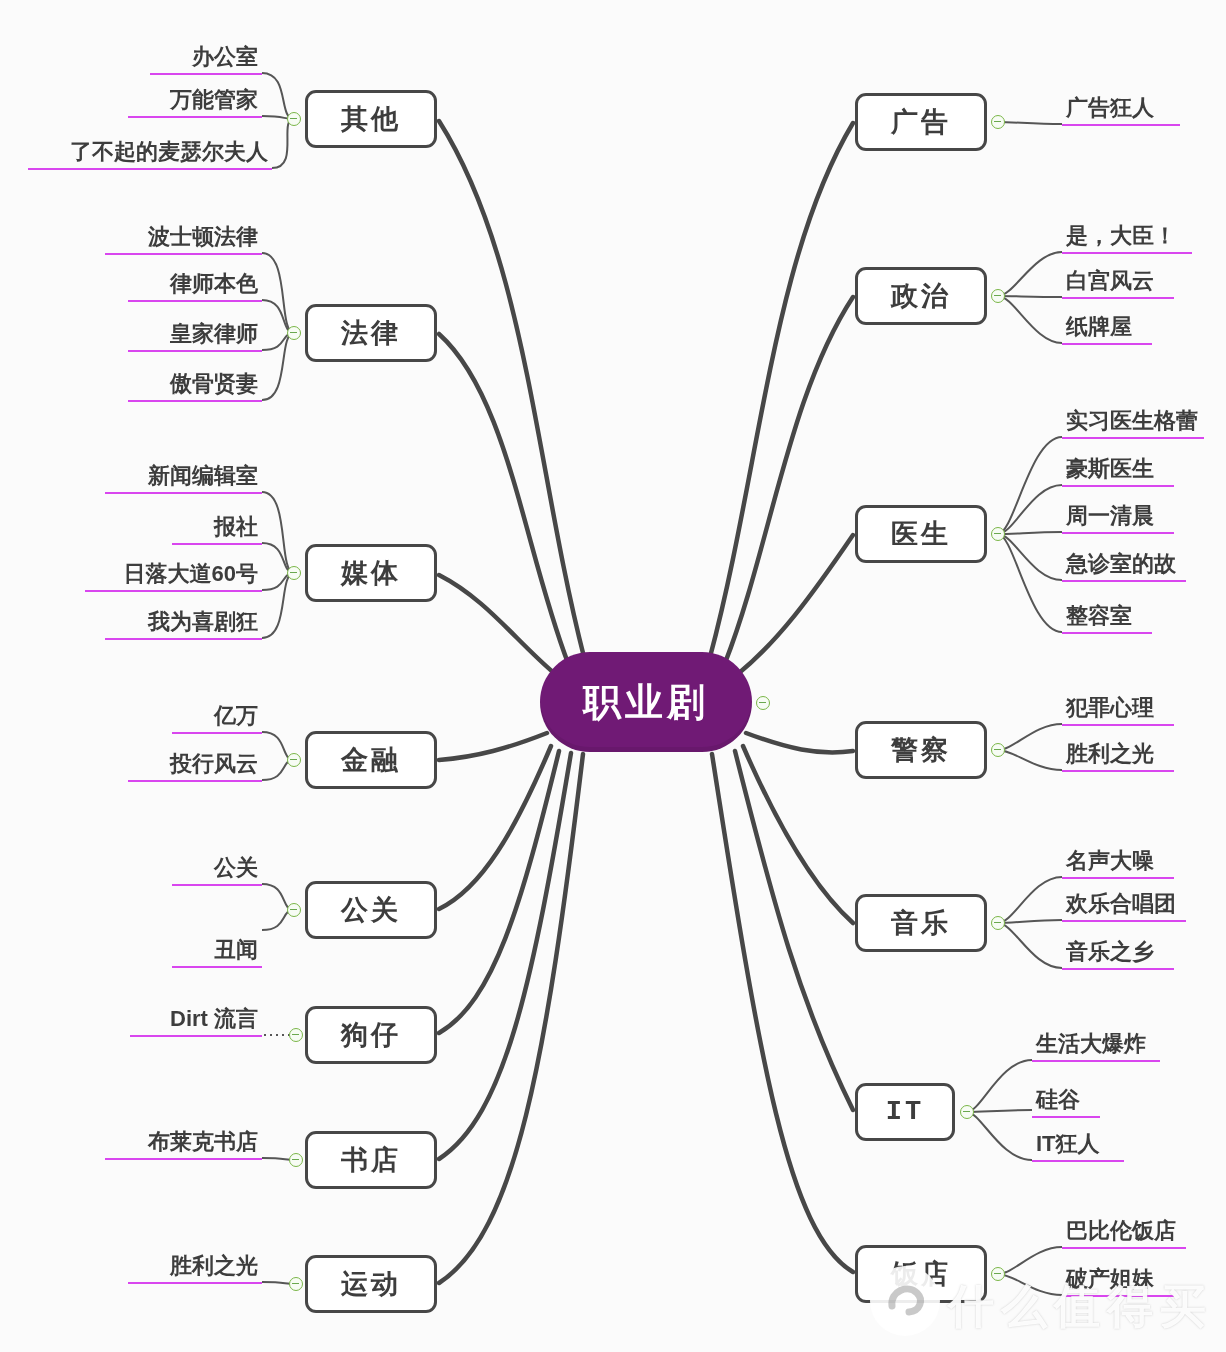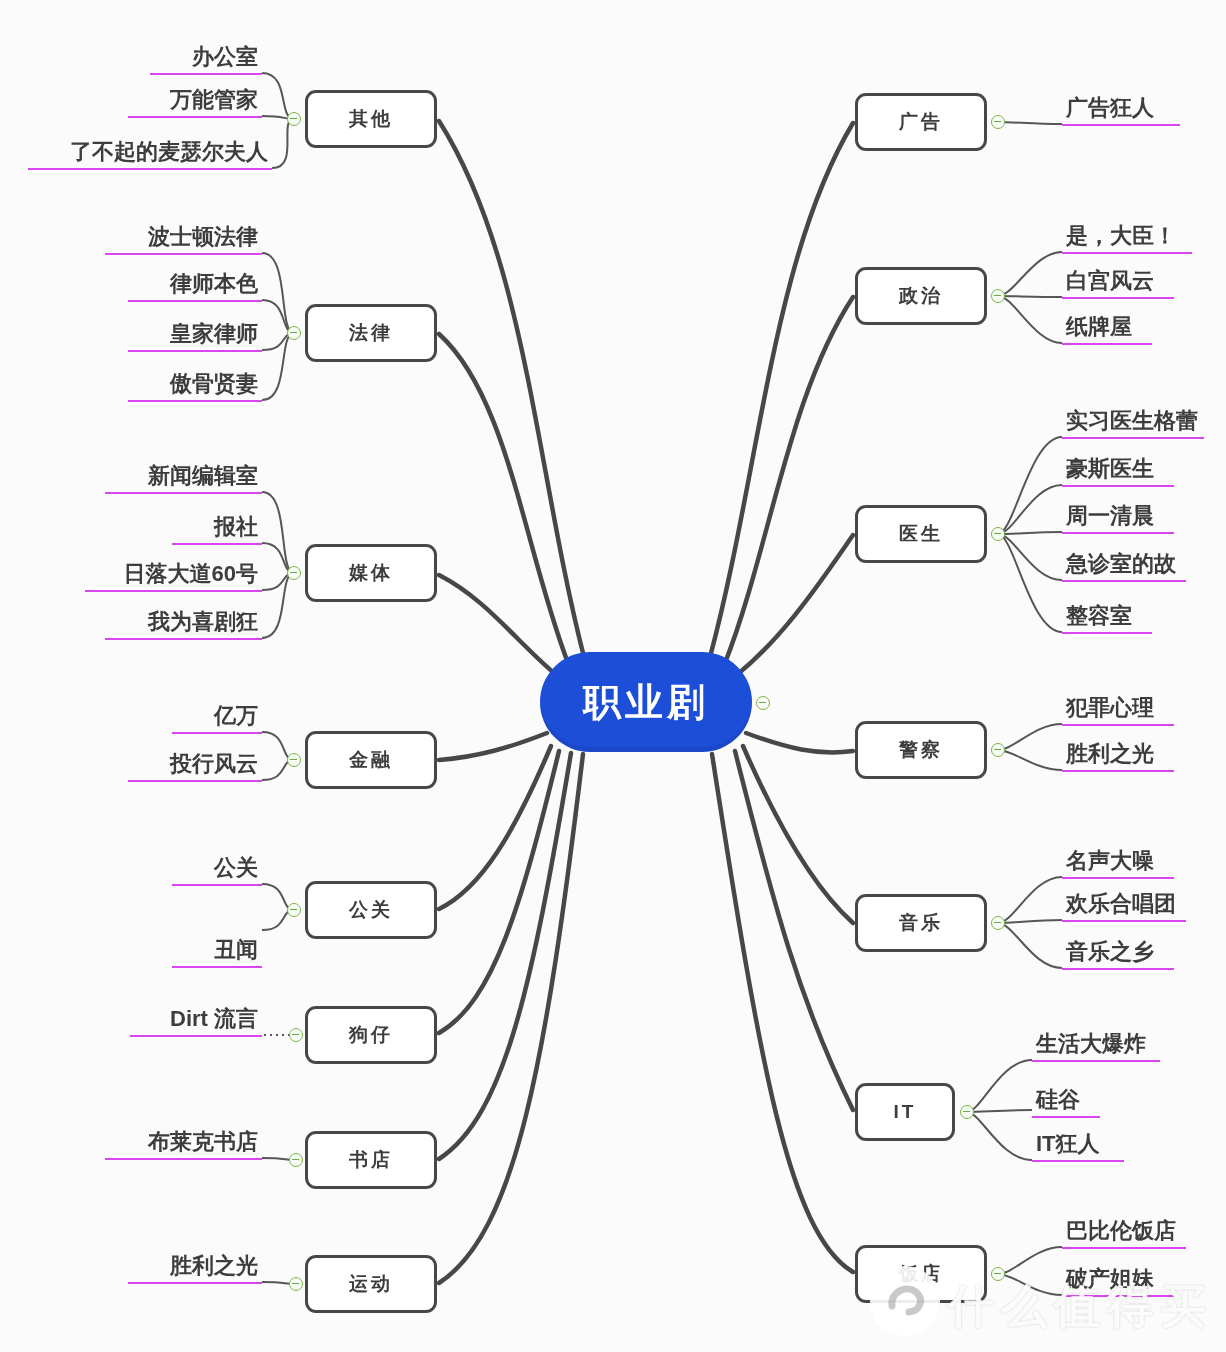--- a/index.html
+++ b/index.html
@@ -4,30 +4,30 @@
 <style>
   html,body{margin:0;padding:0;background:#e9e9e9;}
   .canvas{
     position:relative;width:1226px;height:1352px;margin:0 auto;
     background:#fbfbfb;overflow:hidden;
     font-family:"Liberation Sans","DejaVu Sans",sans-serif;
   }
   svg.wires{position:absolute;left:0;top:0;width:1226px;height:1352px;}
   .center-node{
     position:absolute;left:540px;top:652px;width:212px;height:100px;
-    background:#1d4ed8;border-radius:52px;
+    background:#701a75;border-radius:52px;
     display:flex;align-items:center;justify-content:center;
     color:#ffffff;font-size:38px;font-weight:bold;letter-spacing:4px;
     box-shadow:inset 0 -5px 0 rgba(0,0,0,0.07);
   }
   .bnode{
     position:absolute;width:132px;height:58px;box-sizing:border-box;
     background:#ffffff;border:3px solid #474747;border-radius:11px;
     display:flex;align-items:center;justify-content:center;
-    font-size:19px;font-weight:bold;color:#3d3d3d;letter-spacing:3px;
+    font-size:27px;font-weight:bold;color:#3d3d3d;letter-spacing:3px;font-family:Liberation Mono, monospace;
   }
   .leaf{
     position:absolute;box-sizing:border-box;height:32px;line-height:27px;
     font-size:22px;font-weight:600;color:#3d3d3d;white-space:nowrap;
     border-bottom:2px solid #d946ef;padding:0 4px 3px 4px;overflow:visible;
   }
   .leaf.l{text-align:right;}
   .leaf.r{text-align:left;}
   .dot{
     position:absolute;width:14px;height:14px;box-sizing:border-box;

